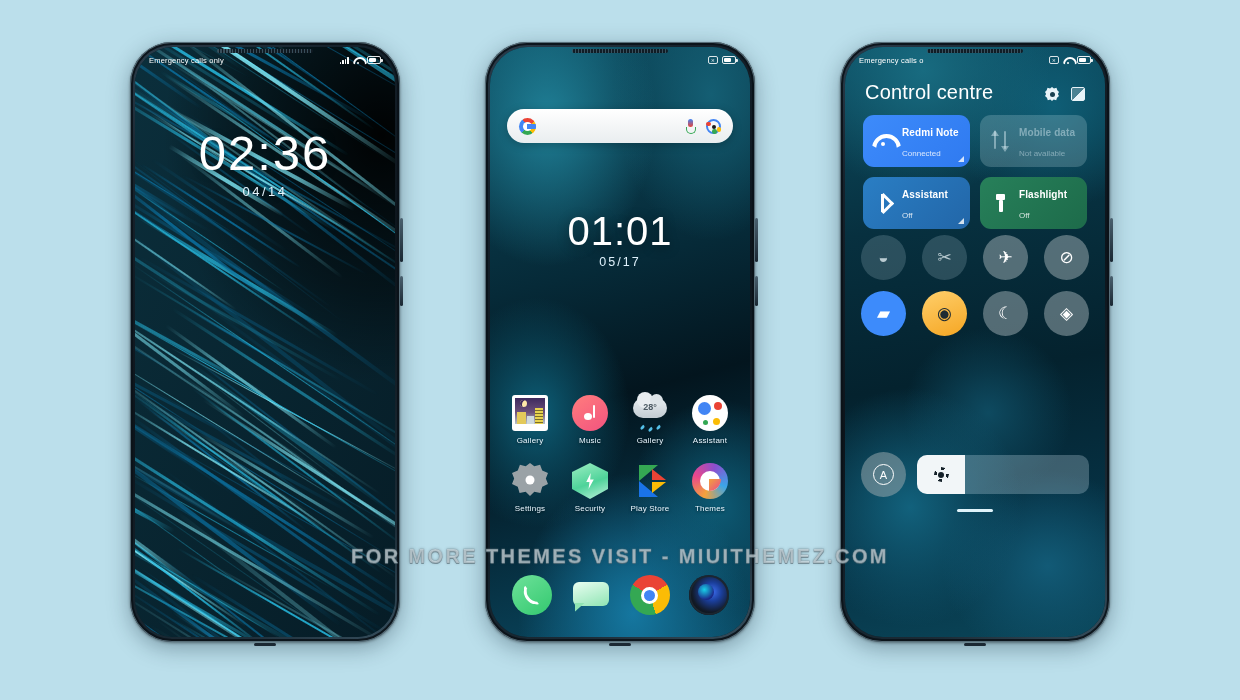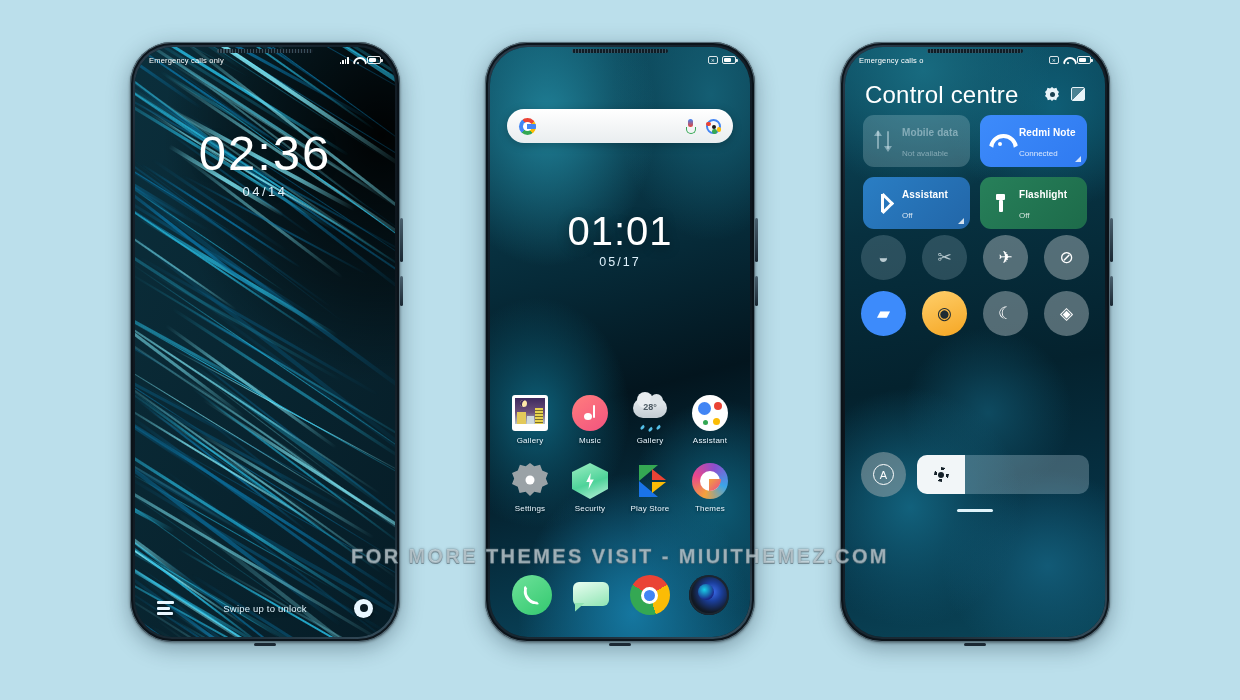--- a/index.html
+++ b/index.html
@@ -239,21 +239,21 @@
   .wall-cc{
     position:absolute; inset:0;
     background:
       radial-gradient(70% 30% at 30% 4%, #186b80 0%, rgba(15,80,96,0) 70%),
       radial-gradient(60% 25% at 80% 10%, #0f5e76 0%, rgba(10,70,90,0) 70%),
       radial-gradient(60% 28% at 25% 78%, #12617c 0%, rgba(10,70,95,0) 72%),
       radial-gradient(55% 22% at 78% 88%, #125a76 0%, rgba(10,65,90,0) 74%),
       radial-gradient(45% 20% at 55% 62%, #0e4a60 0%, rgba(8,55,70,0) 72%),
       linear-gradient(170deg,#0d4f64 0%,#07303f 30%,#04222e 55%,#063245 80%,#0a4558 100%);
   }
-  .cc-title{ position:absolute; top:34px; left:20px; color:#fff; font-size:24px; font-weight:400; letter-spacing:.2px;}
+  .cc-title{ position:absolute; top:34px; left:20px; color:#fff; font-size:20px; font-weight:400; letter-spacing:.2px;}
   .cc-actions{ position:absolute; top:40px; right:20px; display:flex; gap:12px; align-items:center;}
   .ico-gear{ width:14px;height:14px;background:#e8f3f8;border-radius:3px;
     clip-path:polygon(50% 0,64% 10%,82% 6%,88% 24%,100% 36%,92% 50%,100% 64%,86% 76%,80% 94%,62% 90%,50% 100%,38% 90%,20% 94%,14% 76%,0 64%,8% 50%,0 36%,12% 24%,18% 6%,36% 10%);}
   .ico-gear:after{content:"";display:block;margin:4.5px auto;width:5px;height:5px;border-radius:50%;background:#1a4050;}
   .ico-edit{ width:14px;height:14px; background:linear-gradient(135deg,rgba(255,255,255,.25) 0 50%,#e8f3f8 50% 100%); border:1.2px solid #e8f3f8; border-radius:2px;}
 
   .cc-tiles{ position:absolute; top:68px; left:18px; right:18px; display:grid; grid-template-columns:1fr 1fr; gap:10px; }
   .tile{ height:52px; border-radius:11px; padding:0 9px; display:flex; align-items:center; gap:8px; position:relative; overflow:hidden;}
   .tile .t-txt{ line-height:1.25; }
   .tile .t-name{ color:#fff; font-size:10px; font-weight:700; letter-spacing:.1px; white-space:nowrap;}
@@ -497,31 +497,20 @@
           <span class="ico-wifi"></span>
           <span class="ico-batt">
               <i></i>
             </span>
         </span>
       </div>
 
       <div class="lock-time">02:36</div>
       <div class="lock-date">04/14</div>
 
-      <div class="lock-bottom">
-        <span class="ico-torch">
-            <i></i>
-            <i></i>
-            <i></i>
-          </span>
-        <span class="lock-hint">Swipe up to unlock</span>
-        <span class="ico-cam">
-            <i></i>
-          </span>
-      </div>
     </div>
   </div>
 
   <div class="phone" id="phone2">
     <div class="btn-vol"></div>
     <div class="btn-pow"></div>
     <div class="bottomspk"></div>
     <div class="screen">
       <div class="wall-home"></div>
       <div class="earpiece"></div>
@@ -659,37 +648,37 @@
         </span>
       </div>
 
       <div class="cc-title">Control centre</div>
       <div class="cc-actions">
         <span class="ico-gear"></span>
         <span class="ico-edit"></span>
       </div>
 
       <div class="cc-tiles">
-        <div class="tile tile-off">
-          <span class="tico tico-data">
-              <i></i>
-              <i></i>
-            </span>
-          <span class="t-txt">
-            <span class="t-name">Mobile data</span><br>
-            <span class="t-sub">Not available</span>
-          </span>
-        </div>
         <div class="tile tile-wifi">
           <span class="tico tico-wifi"></span>
           <span class="t-txt">
             <span class="t-name">Redmi Note</span><br>
             <span class="t-sub">Connected</span>
           </span>
           <span class="corner"></span>
+        </div>
+        <div class="tile tile-off">
+          <span class="tico tico-data">
+              <i></i>
+              <i></i>
+            </span>
+          <span class="t-txt">
+            <span class="t-name">Mobile data</span><br>
+            <span class="t-sub">Not available</span>
+          </span>
         </div>
         <div class="tile tile-bt">
           <span class="tico tico-bt"></span>
           <span class="t-txt">
             <span class="t-name">Assistant</span><br>
             <span class="t-sub">Off</span>
           </span>
           <span class="corner"></span>
         </div>
         <div class="tile tile-fl">

